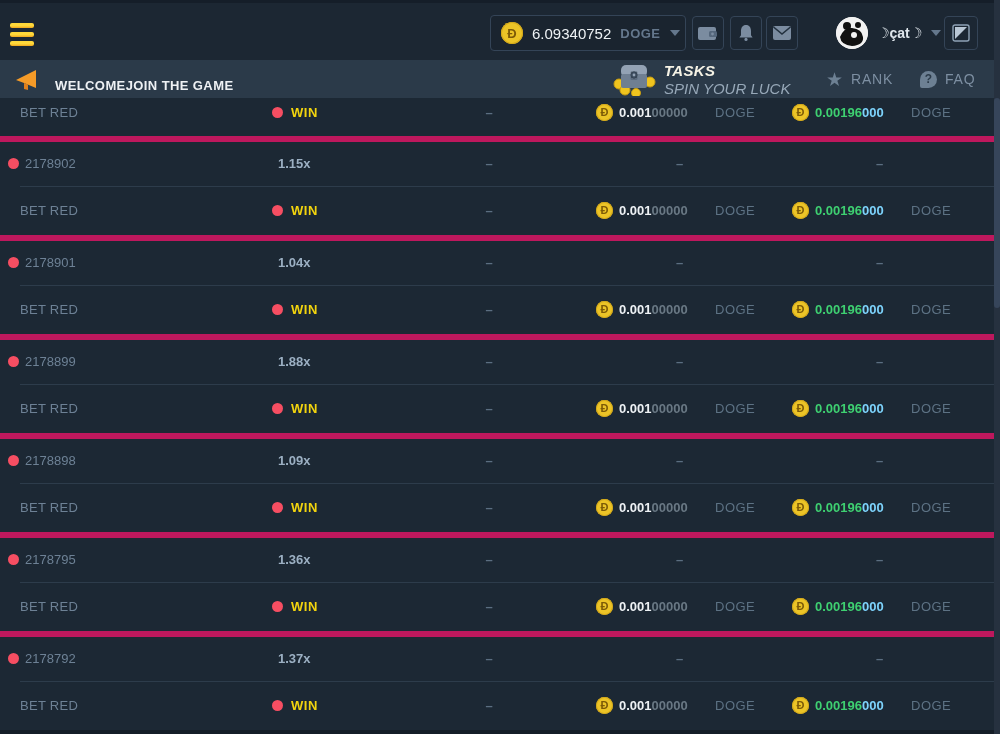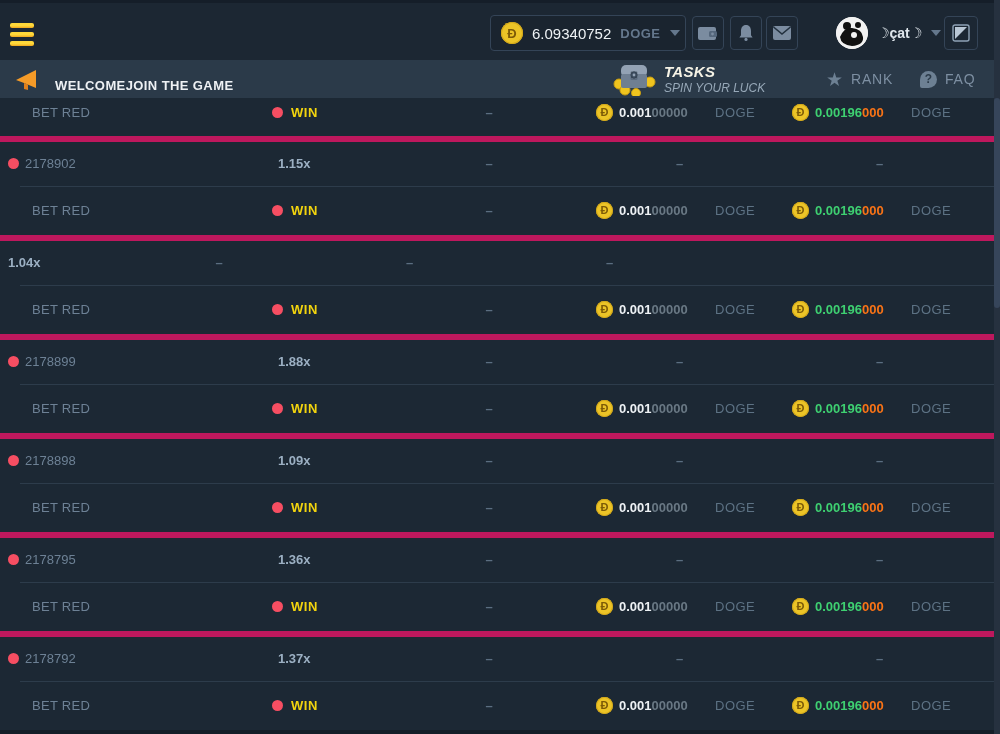--- a/index.html
+++ b/index.html
@@ -40,54 +40,54 @@
     display:flex; align-items:center; justify-content:center; cursor:pointer; }
   
   .banner { position:absolute; left:0; top:60px; width:1000px; height:38px; background:#2b3a49; }
   .banner .mega { position:absolute; left:14px; top:7px; }
   .welcome { position:absolute; left:55px; top:0; height:50px; display:flex; align-items:center;
     font-size:13px; font-weight:bold; color:#eef1f4; letter-spacing:.4px; white-space:nowrap; }
   .welcome .pname { color:#f2cf15; font-size:15px; margin:0 7px; letter-spacing:.2px; }
   .tasks { position:absolute; left:612px; top:0; height:38px; display:flex; align-items:center; cursor:pointer; }
   .tasks .txt { margin-left:8px; font-style:italic; }
   .tasks .t1 { font-size:15px; font-weight:bold; color:#f6f3e6; letter-spacing:.3px; }
-  .tasks .t2 { font-size:12px; color:#97a8b8; margin-top:1px; }
+  .tasks .t2 { font-size:15px; color:#97a8b8; margin-top:1px; }
   .rank { position:absolute; left:826px; top:0; height:38px; display:flex; align-items:center; cursor:pointer; }
   .rank .star { color:#6d8093; font-size:19px; line-height:1; }
   .rank .lbl, .faq .lbl { font-size:14px; color:#7d8fa2; margin-left:8px; letter-spacing:.8px; }
   .faq { position:absolute; left:920px; top:0; height:38px; display:flex; align-items:center; cursor:pointer; }
   .qicon { width:17px; height:17px; border-radius:50% 50% 50% 2px; background:#6d8093;
     color:#2b3a49; font-size:12px; font-weight:bold; display:flex; align-items:center; justify-content:center; }
   
   .table { position:absolute; left:0; top:98px; width:1000px; }
   .row { display:flex; align-items:center; height:49.5px; position:relative; font-size:13px; cursor:pointer; }
   .row.game-row { border-top:6px solid #be185d; }
   .row.bet-row::before { content:""; position:absolute; left:20px; right:0; top:0; height:1px; background:#2d3c4b; }
   .row.partial { height:38px; padding-bottom:10px; }
   .row.partial::before { display:none; }
   .c1 { width:270px; display:flex; align-items:center; }
   .game-row .c1 { padding-left:8px; }
-  .bet-row  .c1 { padding-left:32px; }
+  .bet-row  .c1 { padding-left:20px; }
   .c2 { width:190px; display:flex; align-items:center; }
   .c3 { width:70px; text-align:center; padding-right:12px; }
   .c4 { width:230px; display:flex; align-items:center; }
   .c5 { width:240px; display:flex; align-items:center; }
   .bet-row .c4 { padding-left:66px; }
   .bet-row .c5 { padding-left:32px; }
   .dot { width:11px; height:11px; border-radius:50%; background:#f64e62; flex:none; }
   .gid { color:#6d8195; margin-left:6px; }
   .blabel { color:#6d8195; letter-spacing:.3px; }
   .mult { color:#9cb0c3; font-weight:bold; margin-left:8px; }
   .c2 .dot { margin-left:2px; }
   .win { color:#f2d40e; font-weight:bold; letter-spacing:.5px; margin-left:8px; }
   .dash { color:#5b6e81; font-weight:bold; }
   .c4 .dash { margin-left:146px; } .c5 .dash { margin-left:116px; }
   .amt { margin-left:6px; width:86px; font-weight:bold; white-space:nowrap; }
   .amt .main { color:#edf1f4; } .amt .sub { color:#697884; }
-  .amt.profit .main { color:#3ed071; } .amt.profit .sub { color:#f97316; }
+  .amt.profit .main { color:#3ed071; } .amt.profit .sub { color:#7dd3fc; }
   .rowcur { color:#5d7284; margin-left:10px; letter-spacing:.5px; }
   
   .bottom-bar { position:absolute; left:0; top:730px; width:1000px; height:4px; background:#141d27; }
   .scrollbar { position:absolute; right:0; top:0; width:6px; height:734px; background:#26313f; }
   .scrollbar .thumb { position:absolute; top:98px; left:0; width:6px; height:210px; background:#36455a; border-radius:3px; }
 </style>
 </head>
 <body>
 
 <div class="topbar">
@@ -238,20 +238,24 @@
       <span class="amt"><span class="main">0.001</span><span class="sub">00000</span></span>
       <span class="rowcur">DOGE</span>
     </div>
     <div class="c5">
       <span class="coin sm">Đ</span>
       <span class="amt profit"><span class="main">0.00196</span><span class="sub">000</span></span>
       <span class="rowcur">DOGE</span>
     </div>
   </div>
     <div class="row game-row">
+    <div class="c1">
+      <span class="dot"></span>
+      <span class="gid">2178901</span>
+    </div>
     <div class="c2">
       <span class="mult">1.04x</span>
     </div>
     <div class="c3"><span class="dash">–</span></div>
     <div class="c4">
         <span class="dash">–</span>
       </div>
     <div class="c5">
         <span class="dash">–</span>
       </div>

